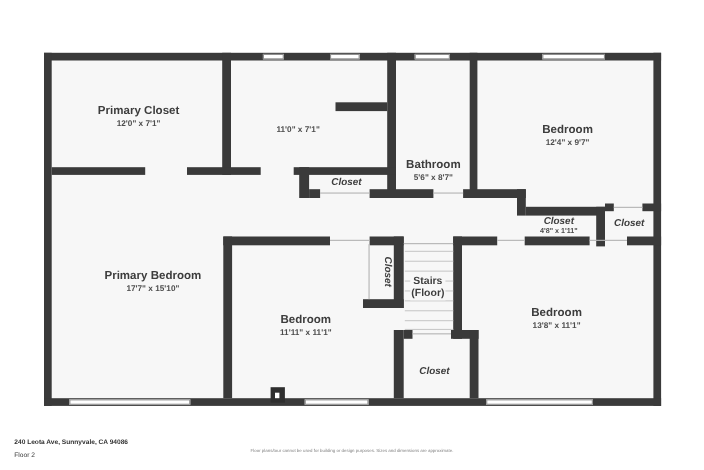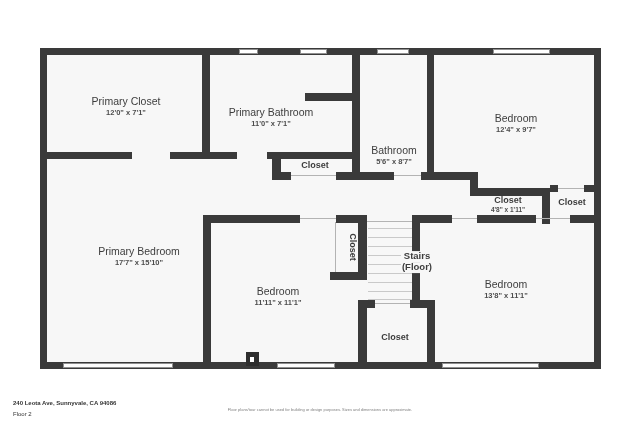--- a/index.html
+++ b/index.html
@@ -4,23 +4,23 @@
 <style>
   html,body{margin:0;padding:0;background:#fff;}
   .canvas{position:relative;width:640px;height:427px;background:#ffffff;overflow:hidden;
           font-family:"Liberation Sans","DejaVu Sans",sans-serif;}
   .plan-bg{position:absolute;left:40px;top:48px;width:561px;height:321px;background:#f7f7f7;}
   .wall{position:absolute;background:#3a3a3a;}
   .window{position:absolute;background:#ffffff;border:1px solid #8f8f8f;box-sizing:border-box;}
   .doorline{position:absolute;background:#b3b3b3;}
   .tread{position:absolute;left:368px;width:44px;height:1px;background:#c9c9c9;}
   .label{position:absolute;transform:translate(-50%,-50%);text-align:center;white-space:nowrap;color:#3d3d3d;}
-  .room-name{font-size:10.5px;font-weight:normal;line-height:1.15;text-align:center;}
+  .room-name{font-size:10.5px;font-weight:bold;line-height:1.15;text-align:center;}
   .room-dims{font-size:7.5px;font-weight:600;color:#4d4d4d;line-height:1.2;margin-top:1px;}
-  .small-name{font-size:9px;font-weight:bold;line-height:1.1;}
+  .small-name{font-size:9px;font-weight:bold;line-height:1.1;font-style:italic;}
   .small-dims{font-size:6.5px;font-weight:600;color:#4d4d4d;line-height:1.1;}
   .stairs-label{font-size:9.5px;font-weight:bold;line-height:1.15;background:#f7f7f7;padding:0 1px;}
   .vertical-label{writing-mode:vertical-rl;transform:translate(-50%,-50%);}
   .fixture{position:absolute;left:246px;top:352px;width:13px;height:14px;background:#2e2e2e;}
   .fixture-inner{position:absolute;left:4px;top:5px;width:4px;height:5px;background:#ffffff;}
   .footer-address{position:absolute;left:13px;top:400px;font-size:6px;font-weight:700;color:#333;}
   .footer-floor{position:absolute;left:13px;top:411px;font-size:6px;font-weight:400;color:#333;}
   .footer-disclaimer{position:absolute;left:320px;top:407px;transform:translateX(-50%);
                      font-size:4px;color:#808080;white-space:nowrap;}
 </style>
@@ -101,21 +101,20 @@
   <div class="fixture">
     <div class="fixture-inner"></div>
   </div>
 
   <div class="label" style="left:126px;top:106px;">
     <div class="room-name">Primary Closet</div>
     <div class="room-dims">12'0" x 7'1"</div>
   </div>
 
   <div class="label" style="left:271px;top:117px;">
-    <div class="room-name">Primary Bathroom</div>
     <div class="room-dims">11'0" x 7'1"</div>
   </div>
 
   <div class="label" style="left:394px;top:118px;margin-top:37px;">
     <div class="room-name">Bathroom</div>
     <div class="room-dims">5'6" x 8'7"</div>
   </div>
 
   <div class="label" style="left:516px;top:123px;">
     <div class="room-name">Bedroom</div>
@@ -131,21 +130,21 @@
 
   <div class="label" style="left:508px;top:205px;">
     <div class="small-name">Closet</div>
     <div class="small-dims">4'8" x 1'11"</div>
   </div>
 
   <div class="label small-name" style="left:572px;top:203px;">Closet</div>
 
   <div class="label small-name vertical-label" style="left:352px;top:247px;">Closet</div>
 
-  <div class="label" style="left:389px;top:262px;margin-left:28px;">
+  <div class="label" style="left:389px;top:262px;">
     <div class="stairs-label">Stairs</div>
     <div class="stairs-label">(Floor)</div>
   </div>
 
   <div class="label" style="left:278px;top:296px;">
     <div class="room-name">Bedroom</div>
     <div class="room-dims">11'11" x 11'1"</div>
   </div>
 
   <div class="label" style="left:506px;top:289px;">

